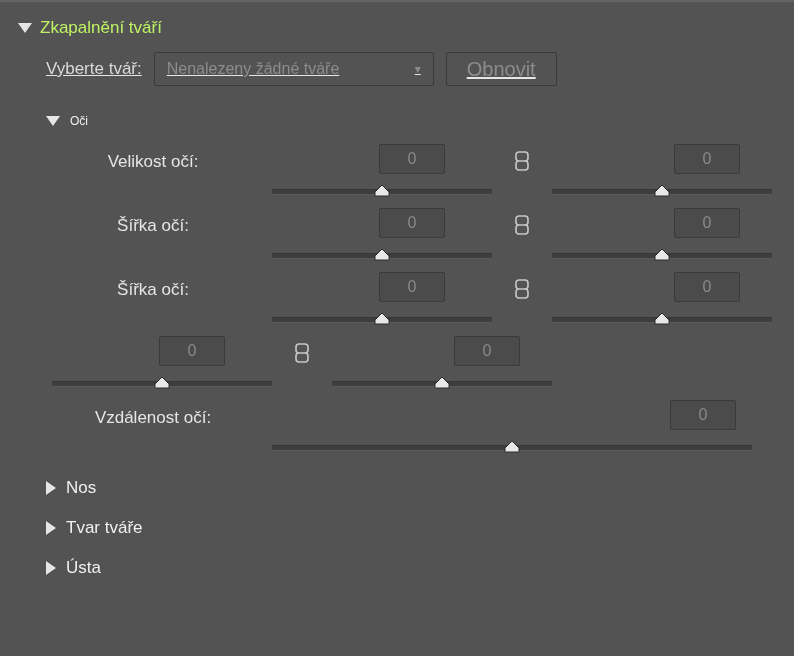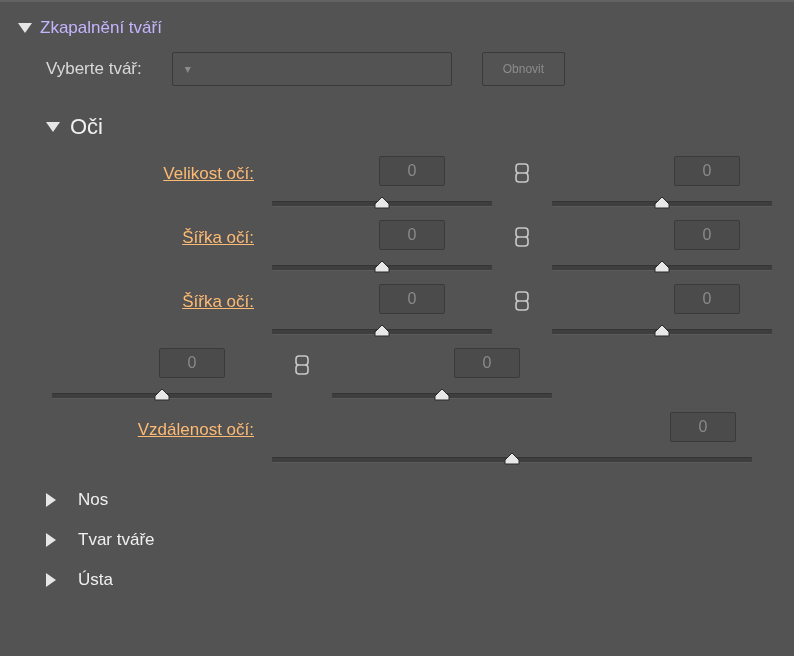--- a/index.html
+++ b/index.html
@@ -17,41 +17,42 @@
     border-top: 2px solid #636363;
   }
   .section-header {
     display: flex;
     align-items: center;
     gap: 8px;
     padding: 6px 6px 14px 6px;
   }
   .section-header .title {
     font-size: 17px;
-    color: #c4b5fd;
+    color: #bef264;
   }
   .triangle-down, .triangle-right {
     display: inline-block;
     width: 0; height: 0;
   }
   .triangle-down {
     border-left: 7px solid transparent;
     border-right: 7px solid transparent;
     border-top: 10px solid #e6e6e6;
   }
   .triangle-right {
     border-top: 7px solid transparent;
     border-bottom: 7px solid transparent;
     border-left: 10px solid #e6e6e6;
   }
   .face-select-row {
     display: flex;
     align-items: center;
-    gap: 30px;
+    gap: 12px;
     padding: 0 6px 22px 34px;
+    text-decoration: underline;
   }
   .select-label {
     color: #d9d9d9;
     font-size: 17px;
   }
   .faux-select {
     flex: 0 0 auto;
     width: 280px;
     height: 34px;
     border: 1px solid #3a3a3a;
@@ -67,57 +68,56 @@
   .faux-select .chev {
     color: #8c8c8c;
     font-size: 12px;
   }
   .btn {
     height: 34px;
     padding: 0 20px;
     border: 1px solid #3a3a3a;
     background: #535353;
     color: #8c8c8c;
-    font-size: 12px;
+    font-size: 20px;
     display: flex;
     align-items: center;
     justify-content: center;
     border-radius: 2px;
     min-width: 80px;
   }
   .sub-section {
     padding-left: 34px;
   }
   .sub-header {
     display: flex;
     align-items: center;
     gap: 10px;
     padding: 6px 0 16px 0;
   }
   .sub-header .title {
-    font-size: 22px;
+    font-size: 12px;
     color: #f0f0f0;
     font-weight: 500;
   }
   .sliders {
     padding-left: 6px;
   }
   .row {
     display: flex;
     align-items: flex-start;
     margin-bottom: 8px;
   }
   .row-label {
     width: 220px;
-    text-align: right;
+    text-align: center;
     padding-right: 18px;
     padding-top: 8px;
-    color: #fdba74;
+    color: #e5e5e5;
     font-size: 17px;
-    text-decoration: underline;
   }
   .dual {
     display: flex;
     align-items: flex-start;
     flex: 1;
   }
   .cell {
     display: flex;
     flex-direction: column;
     align-items: center;
@@ -179,21 +179,21 @@
   }
   .single-cell .num-box { align-self: flex-end; margin-right: 16px; }
   .single-cell .slider { width: 100%; }
   .collapsed-list {
     padding-left: 34px;
     padding-top: 4px;
   }
   .collapsed-item {
     display: flex;
     align-items: center;
-    gap: 22px;
+    gap: 10px;
     padding: 10px 0;
   }
   .collapsed-item .title {
     font-size: 17px;
     font-weight: 500;
     color: #f0f0f0;
   }
   .link-icon svg { display: block; }
 </style>
 </head>
@@ -202,20 +202,21 @@
 <div class="panel">
 
   <div class="section-header">
     <span class="triangle-down"></span>
     <span class="title">Zkapalnění tváří</span>
   </div>
 
   <div class="face-select-row">
     <span class="select-label">Vyberte tvář:</span>
     <div class="faux-select">
+      <span>Nenalezeny žádné tváře</span>
       <span class="chev">▾</span>
     </div>
     <div class="btn">Obnovit</div>
   </div>
 
   <div class="sub-section">
     <div class="sub-header">
       <span class="triangle-down"></span>
       <span class="title">Oči</span>
     </div>

